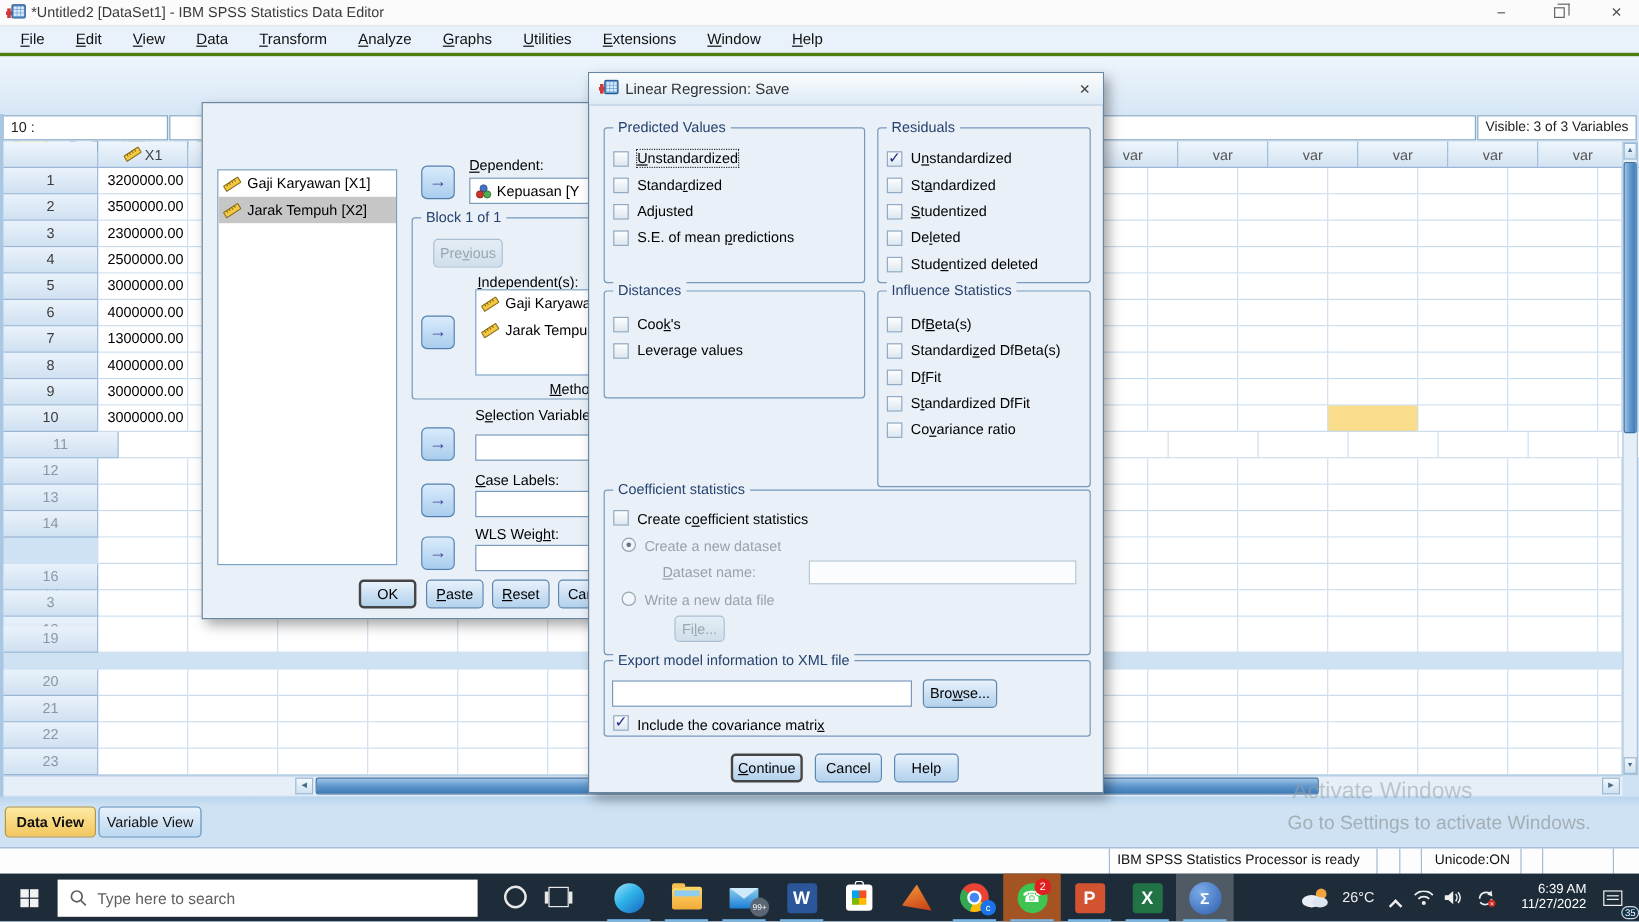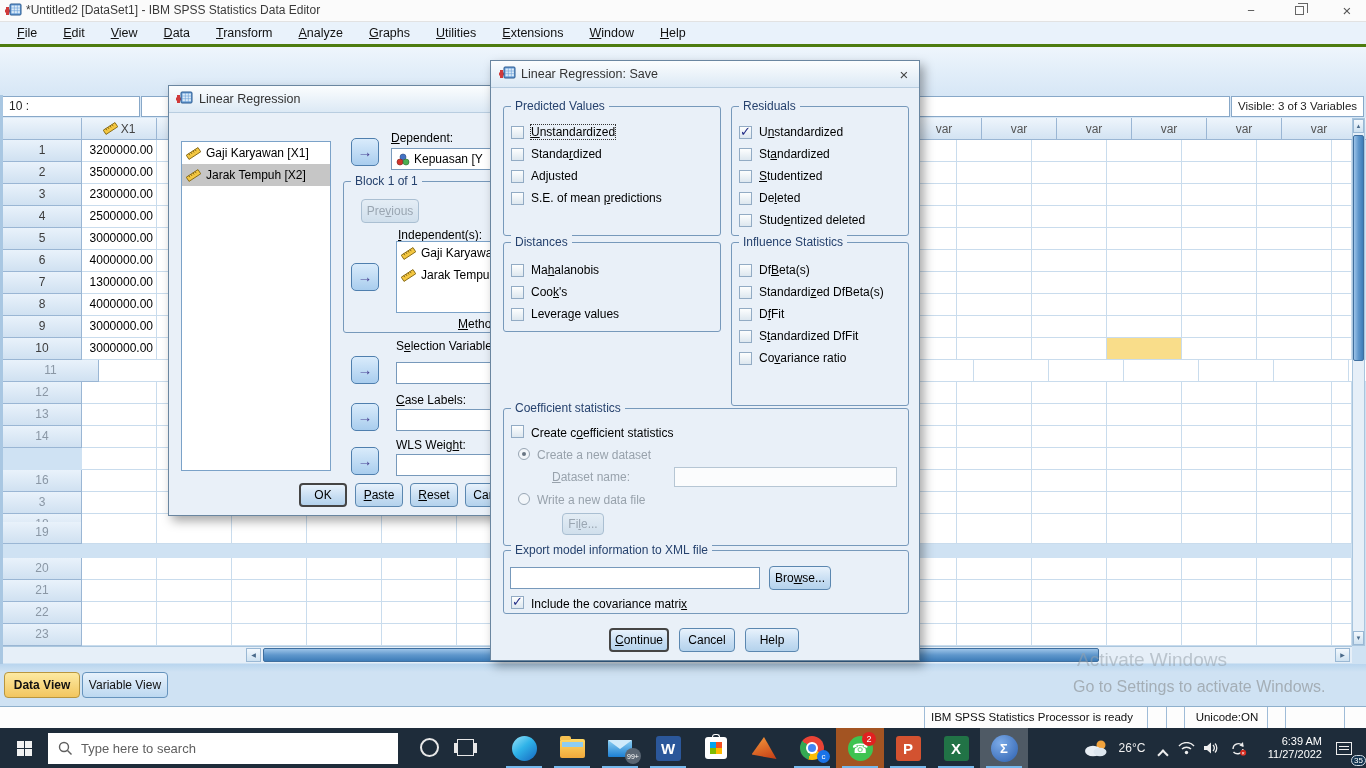--- a/index.html
+++ b/index.html
@@ -1043,40 +1043,20 @@
         <span>11/27/2022</span>
       </div>
       <div class="trayitem" id="tray-notif" style="right:6px;width:32px;">
         <div class="nbox"></div>
         <span class="ncount">35</span>
       </div>
     </div>
   </div>
 
   <div id="lr-dialog" class="dialog">
-    <div class="dlg-titlebar">
-      <span class="spssicon" style="left:7px;top:5px;"><svg width="17" height="16" viewBox="0 0 17 16">
-            <rect x="1" y="4" width="3" height="8" fill="#d03a3a"></rect>
-            <rect x="0" y="6.5" width="5" height="3" fill="#d03a3a"></rect>
-            <rect x="5" y="1" width="11" height="11" rx="1" fill="#6a9fd8" stroke="#2a5a90"></rect>
-            <g fill="#dcebf8">
-              <rect x="6.5" y="2.5" width="2.4" height="2.2"></rect>
-              <rect x="9.5" y="2.5" width="2.4" height="2.2"></rect>
-              <rect x="12.5" y="2.5" width="2.4" height="2.2"></rect>
-              <rect x="6.5" y="5.3" width="2.4" height="2.2"></rect>
-              <rect x="9.5" y="5.3" width="2.4" height="2.2"></rect>
-              <rect x="12.5" y="5.3" width="2.4" height="2.2"></rect>
-              <rect x="6.5" y="8.1" width="2.4" height="2.2"></rect>
-              <rect x="9.5" y="8.1" width="2.4" height="2.2"></rect>
-              <rect x="12.5" y="8.1" width="2.4" height="2.2"></rect>
-            </g>
-            <rect x="4" y="10" width="5" height="5" fill="#c43m" fill-opacity="0"></rect>
-          </svg></span>
-      <span class="dlg-title">Linear Regression</span>
-    </div>
     <div id="lr-varlist" class="listbox">
         <div class="listitem">
           <svg width="15" height="13" viewBox="0 0 15 13">
             <g transform="rotate(-33 7.5 6.5)">
               <rect x="0.5" y="4" width="14" height="5" fill="#f5c842" stroke="#8a6d1a" stroke-width="0.9"></rect>
               <path d="M3.5 4v2 M6 4v2 M8.5 4v2 M11 4v2" stroke="#7a5d10" stroke-width="0.8"></path>
             </g>
           </svg>
           <span>Gaji Karyawan [X1]</span>
         </div>
@@ -1209,24 +1189,20 @@
             <span class="cb"></span>
             <span class="cblabel">Stud<u>e</u>ntized deleted</span>
           </div>
         </div>
     </div>
     <div id="grp-distances" class="groupbox">
       <span class="grouptitle">Distances</span>
       <div class="items" style="top:16px;">
           <div class="cbrow">
             <span class="cb"></span>
-            <span class="cblabel">Ma<u>h</u>alanobis</span>
-          </div>
-          <div class="cbrow">
-            <span class="cb"></span>
             <span class="cblabel">Coo<u>k</u>'s</span>
           </div>
           <div class="cbrow">
             <span class="cb"></span>
             <span class="cblabel">Levera<u>g</u>e values</span>
           </div>
         </div>
     </div>
     <div id="grp-influence" class="groupbox">
       <span class="grouptitle">Influence Statistics</span>

